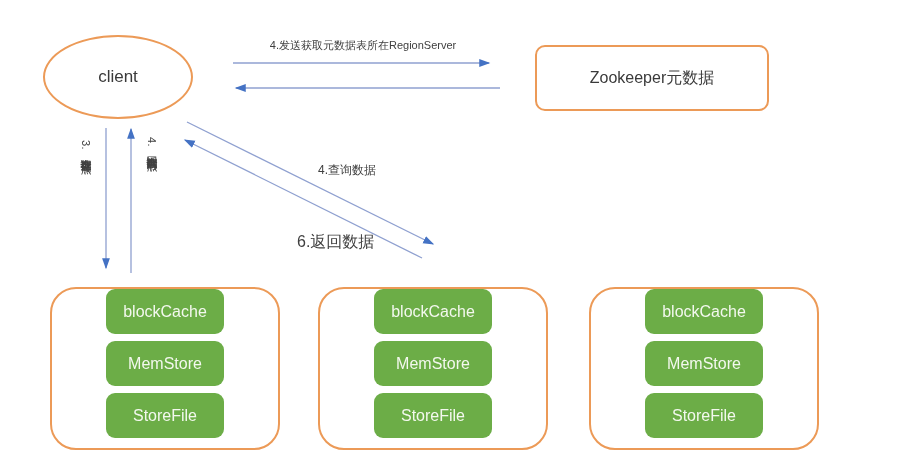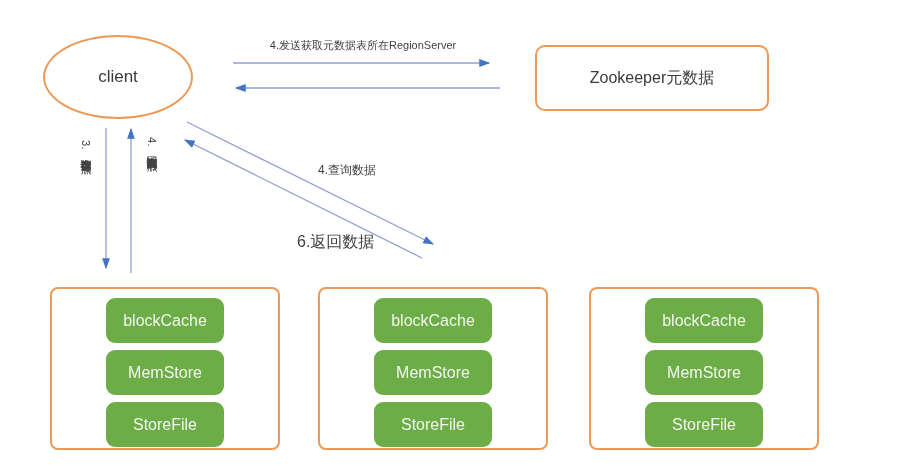--- a/index.html
+++ b/index.html
@@ -15,23 +15,23 @@
     font-size:17px;color:#3a3a3a;background:#fff;
   }
   .zk-box{
     position:absolute;left:535px;top:45px;width:230px;height:62px;
     border:2px solid #ec9a57;border-radius:10px;background:#fff;
     display:flex;flex-direction:row;align-items:center;justify-content:center;
     font-size:16px;color:#3a3a3a;line-height:1.35;
   }
   .rs-box{
     position:absolute;top:287px;width:230px;height:163px;
-    border:2px solid #ec9a57;border-radius:8px;background:#fff;
+    border:2px solid #ec9a57;border-radius:26px;background:#fff;
     display:flex;flex-direction:column;align-items:center;gap:7px;
-    padding-top:9px;box-sizing:border-box;
+    box-sizing:border-box;
   }
   .rs-1{left:50px;} .rs-2{left:318px;} .rs-3{left:589px;}
   .node{
     width:118px;height:45px;border-radius:9px;background:#6cad47;
     display:flex;align-items:center;justify-content:center;
     color:#f3f8ee;font-size:16px;flex:0 0 auto;
   }
   
   .lbl{position:absolute;font-size:11px;color:#404040;white-space:nowrap;}
   .lbl-c{text-align:center;}

